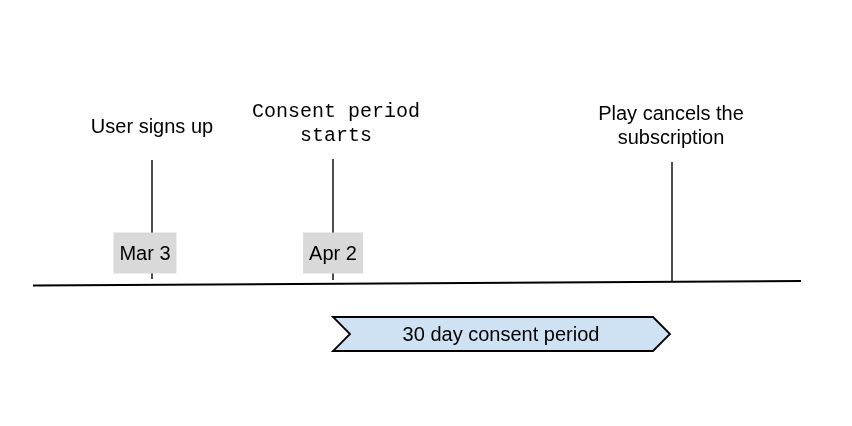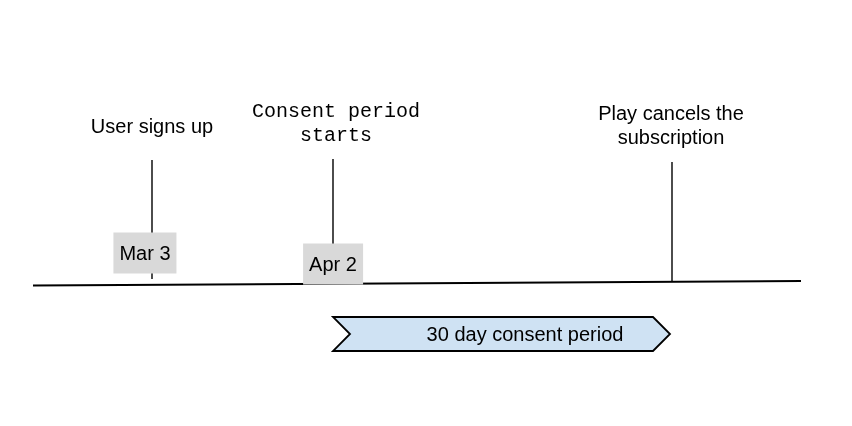--- a/index.html
+++ b/index.html
@@ -53,17 +53,17 @@
     <line x1="672" y1="162" x2="672" y2="282" stroke="#000000" stroke-width="1.4"></line>
 
     <polygon points="333,317 653,317 670,334 653,351 333,351 350,334" stroke="#000000" stroke-width="1.8" stroke-linejoin="miter" fill="#cfe2f3"></polygon>
   </svg>
 
   <div class="event-label" style="left:152px; top:126px; white-space:nowrap;">User signs up</div>
   <div class="event-label" style="left:336px; top:124px; width:170px;font-family:Liberation Mono, monospace;">Consent period starts</div>
   <div class="event-label" style="left:671px; top:125px; width:180px;">Play cancels the subscription</div>
 
   <div class="date-chip" style="left:145px; top:253px;">Mar 3</div>
-  <div class="date-chip" style="left:333px; top:264px;">Apr 2</div>
+  <div class="date-chip" style="left:333px; top:253px;">Apr 2</div>
 
-  <div class="banner-label" style="left:501px; top:334px;margin-left:24px;">30 day consent period</div>
+  <div class="banner-label" style="left:501px; top:334px;">30 day consent period</div>
 
 </div>
 
 </body></html>

